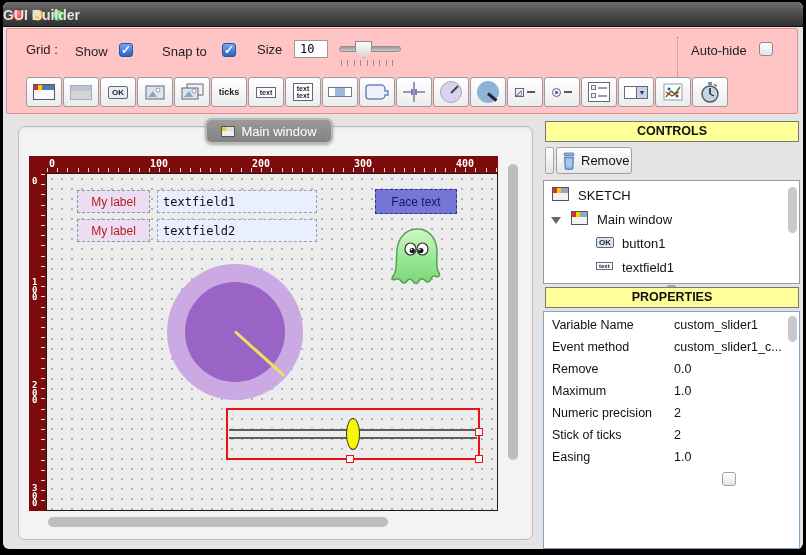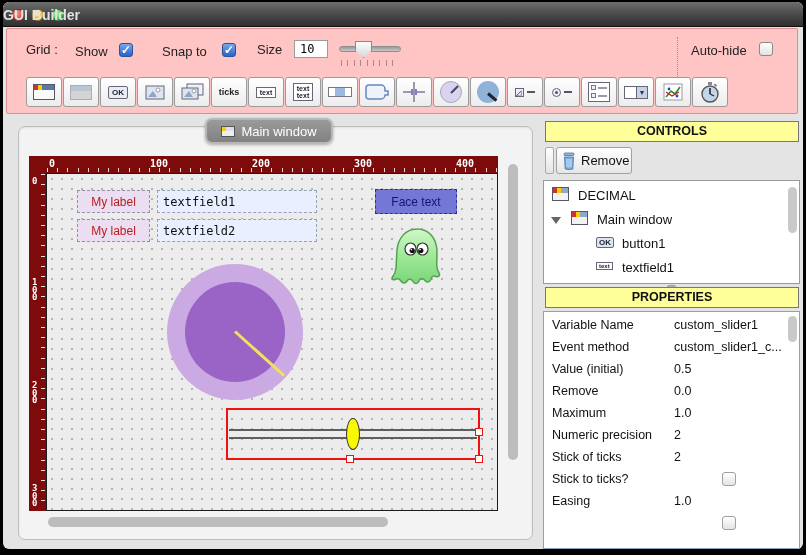--- a/index.html
+++ b/index.html
@@ -403,21 +403,21 @@
       </svg>
       <span>Remove</span>
     </div>
 
     <div class="tree" id="tree">
       <div class="sb"></div>
     <div class="tree-row">
           <div class="t-win" style="left: 8px;">
             <div class="bar"></div>
           </div>
-          <span class="t-label" style="left: 34px;">DECIMAL</span>
+          <span class="t-label" style="left: 34px;">SKETCH</span>
         </div>
         <div class="tree-row">
           <div class="t-disc" style="left: 7px;"></div>
           <div class="t-win" style="left: 27px;">
             <div class="bar"></div>
           </div>
           <span class="t-label" style="left: 53px;">Main window</span>
         </div>
         <div class="tree-row">
           <span class="t-ok" style="left: 52px;">OK</span>
@@ -436,44 +436,36 @@
       <div class="sb"></div>
     <div class="prow">
           <span class="p-label">Variable Name</span>
           <span class="p-value">custom_slider1</span>
         </div>
         <div class="prow">
           <span class="p-label">Event method</span>
           <span class="p-value">custom_slider1_c...</span>
         </div>
         <div class="prow">
-          <span class="p-label">Value (initial)</span>
-          <span class="p-value">0.5</span>
-        </div>
-        <div class="prow">
           <span class="p-label">Remove</span>
           <span class="p-value">0.0</span>
         </div>
         <div class="prow">
           <span class="p-label">Maximum</span>
           <span class="p-value">1.0</span>
         </div>
         <div class="prow">
           <span class="p-label">Numeric precision</span>
           <span class="p-value">2</span>
         </div>
         <div class="prow">
           <span class="p-label">Stick of ticks</span>
           <span class="p-value">2</span>
         </div>
         <div class="prow">
-          <span class="p-label">Stick to ticks?</span>
-          <div class="p-cb"></div>
-        </div>
-        <div class="prow">
           <span class="p-label">Easing</span>
           <span class="p-value">1.0</span>
         </div>
         <div class="prow">
           <span class="p-label"></span>
           <div class="p-cb"></div>
         </div>
       </div>
 
   </div>

